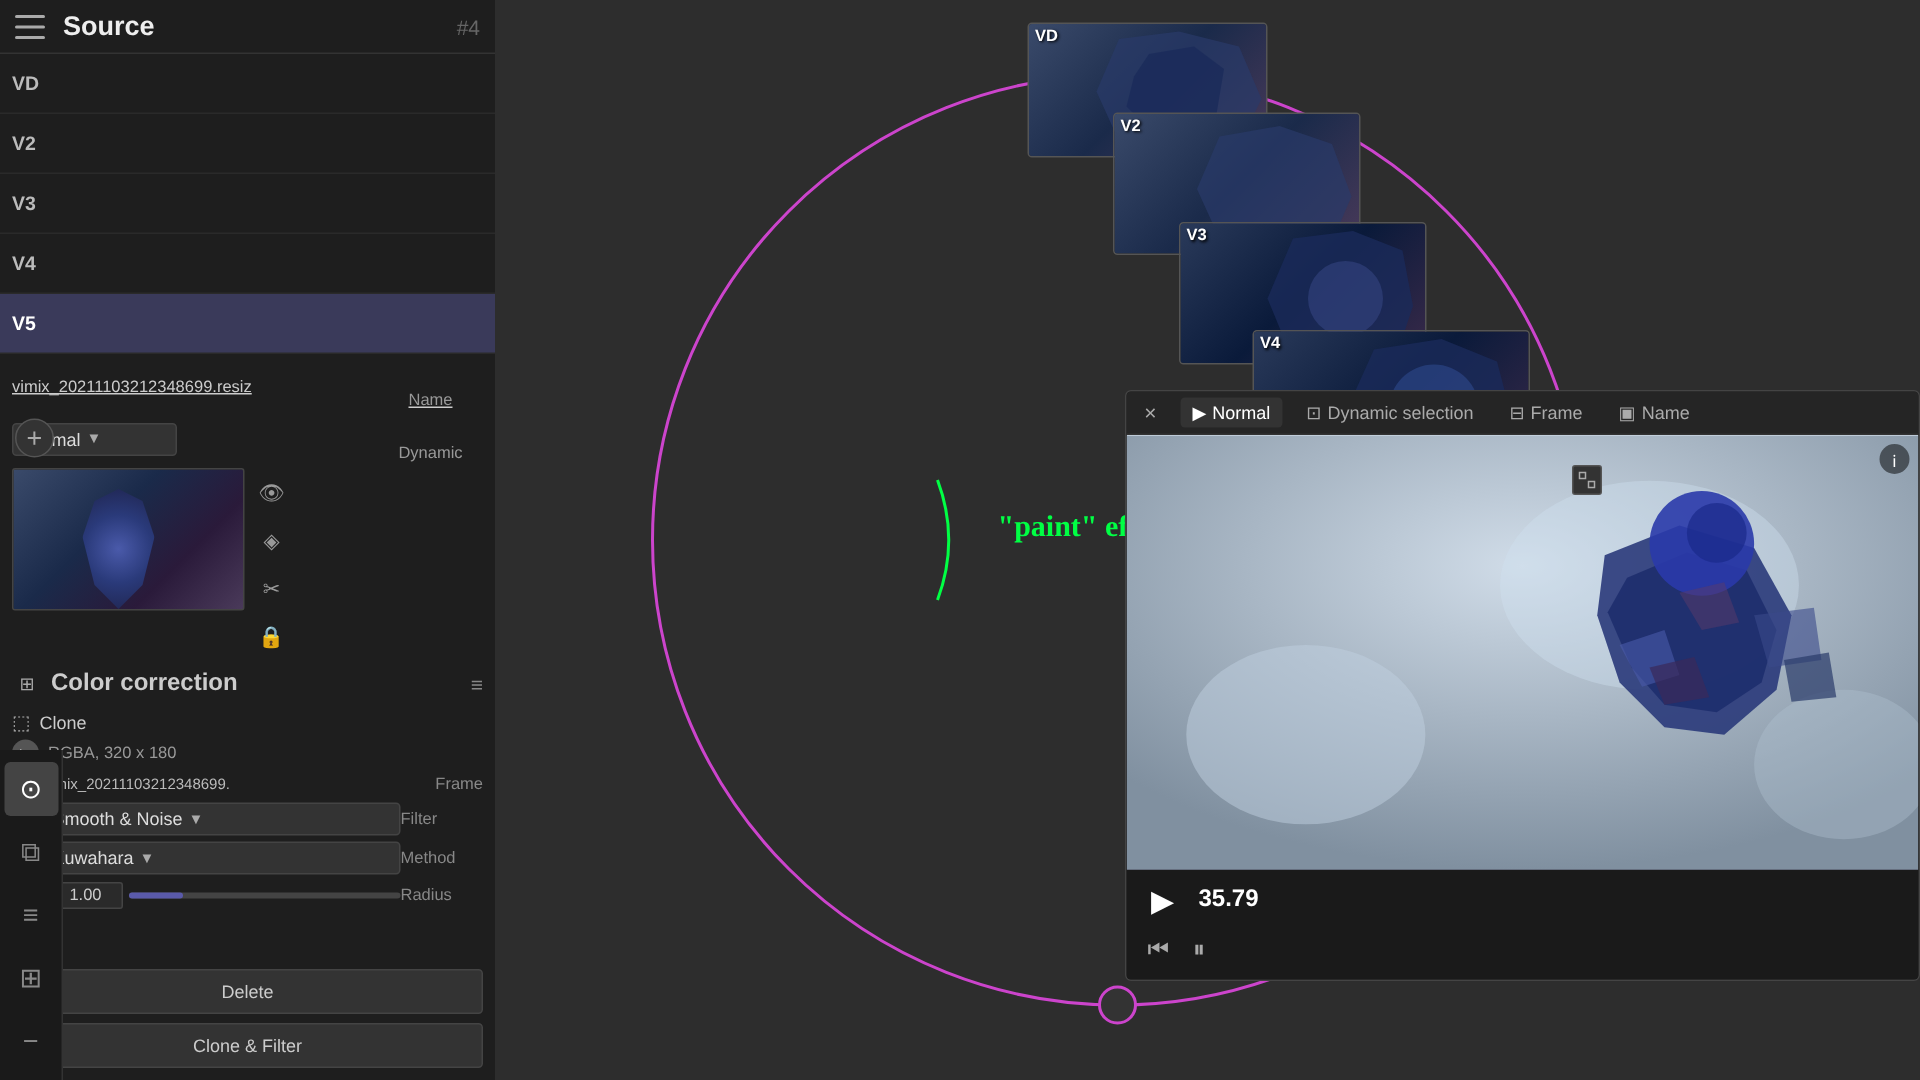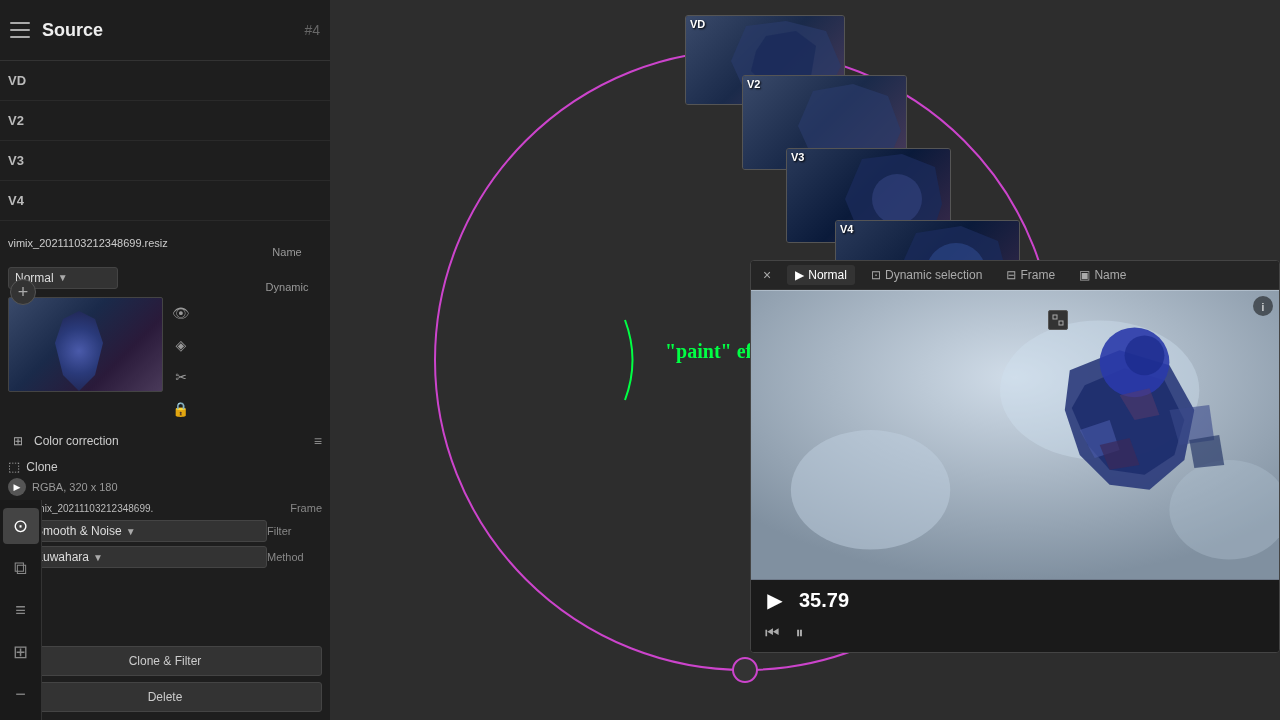--- a/index.html
+++ b/index.html
@@ -23,21 +23,21 @@
       height: 720px;
       position: relative;
     }
 
     .sidebar-header {
       display: flex;
       align-items: center;
       padding: 8px 10px;
       background: #1e1e1e;
       border-bottom: 1px solid #333;
-      height: 61px;
+      height: 36px;
     }
 
     .hamburger-icon {
       width: 20px;
       height: 16px;
       display: flex;
       flex-direction: column;
       justify-content: space-between;
       margin-right: 12px;
       cursor: pointer;
@@ -90,20 +90,21 @@
     .source-panel {
       padding: 6px 8px;
       flex: 1;
     }
 
     .row-field {
       display: flex;
       align-items: center;
       margin-bottom: 4px;
       min-height: 28px;
+      text-decoration: underline;
     }
 
     .row-field-label {
       font-size: 11px;
       color: #999;
       text-align: center;
       width: 70px;
       margin-left: auto;
       margin-top: 19px;
     }
@@ -198,23 +199,23 @@
       height: 20px;
       display: flex;
       align-items: center;
       justify-content: center;
       color: #aaa;
       font-size: 12px;
       margin-right: 6px;
     }
 
     .section-title {
-      font-size: 12px;
+      font-size: 16px;
       color: #ccc;
-      font-weight: normal;
+      font-weight: bold;
     }
 
     .section-menu-icon {
       margin-left: auto;
       color: #888;
       font-size: 14px;
       cursor: pointer;
     }
 
     .clone-row {
@@ -527,21 +528,21 @@
       border: none;
       color: #fff;
       font-size: 20px;
       cursor: pointer;
       display: flex;
       align-items: center;
       justify-content: center;
     }
 
     .time-display {
-      font-size: 20px;
+      font-size: 16px;
       color: #fff;
       font-weight: bold;
     }
 
     .transport-row {
       display: flex;
       align-items: center;
       gap: 8px;
     }
 
@@ -617,20 +618,23 @@
     </div>
     <div class="layer-row">
       <span class="layer-label">V2</span>
     </div>
     <div class="layer-row">
       <span class="layer-label">V3</span>
     </div>
     <div class="layer-row">
       <span class="layer-label">V4</span>
     </div>
+    <div class="layer-row active">
+      <span class="layer-label">V5</span>
+    </div>
   </div>
 
   <div class="source-panel">
 
     <div class="row-field">
       <span class="filename-text">vimix_20211103212348699.resiz</span>
       <span class="row-field-label">Name</span>
     </div>
 
     <div class="blending-row">
@@ -685,25 +689,35 @@
 
     <div class="filter-row">
       <div class="filter-icon"></div>
       <div class="dropdown-select-wide">
         <span>Kuwahara</span>
         <span class="dropdown-arrow">▼</span>
       </div>
       <span class="field-label-right">Method</span>
     </div>
 
+    <div class="radius-row">
+      <div class="radius-icon">○</div>
+      <div class="radius-slider-container">
+        <span class="radius-value">1.00</span>
+        <div class="slider-track">
+          <div class="slider-fill"></div>
+        </div>
+      </div>
+      <span class="field-label-right">Radius</span>
+    </div>
   </div>
 
   <div class="action-buttons">
+    <button class="btn-action">Delete</button>
     <button class="btn-action">Clone &amp; Filter</button>
-    <button class="btn-action">Delete</button>
   </div>
 
   <div class="sidebar-bottom">
     <div class="sidebar-bottom-icon active">⊙</div>
     <div class="sidebar-bottom-icon">⧉</div>
     <div class="sidebar-bottom-icon">≡</div>
     <div class="sidebar-bottom-icon">⊞</div>
     <div class="sidebar-bottom-icon">−</div>
   </div>
 

